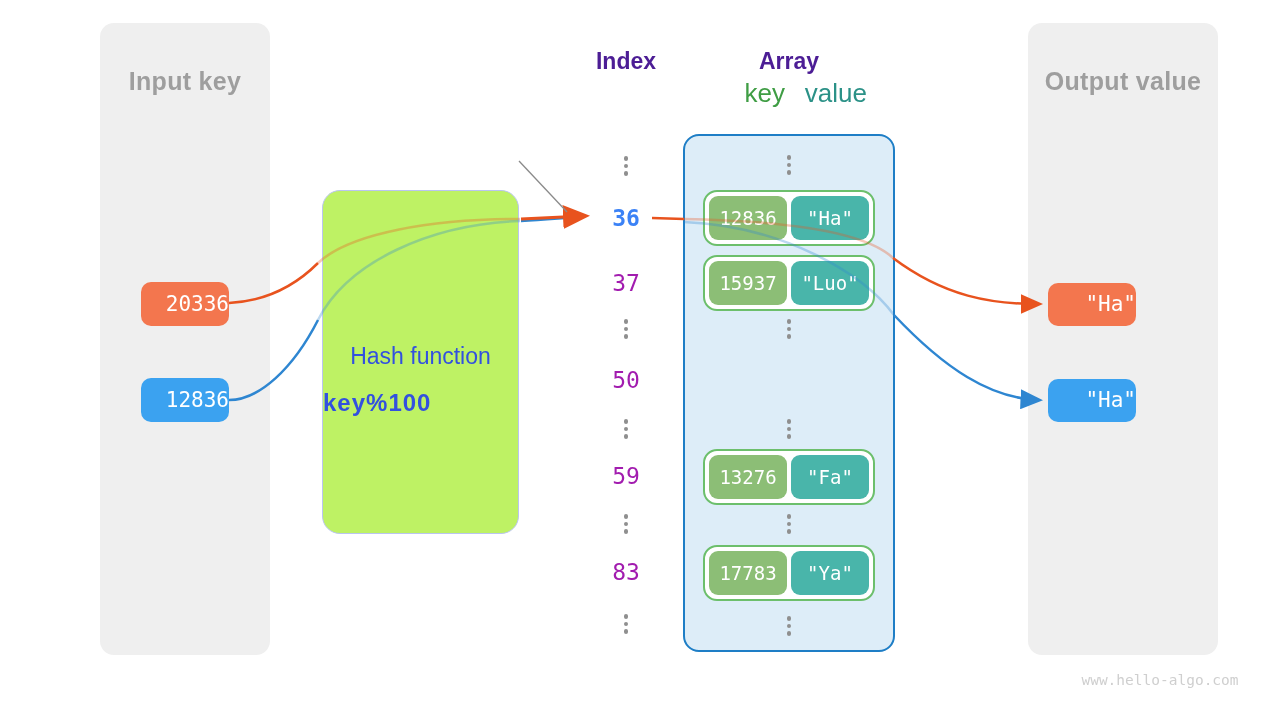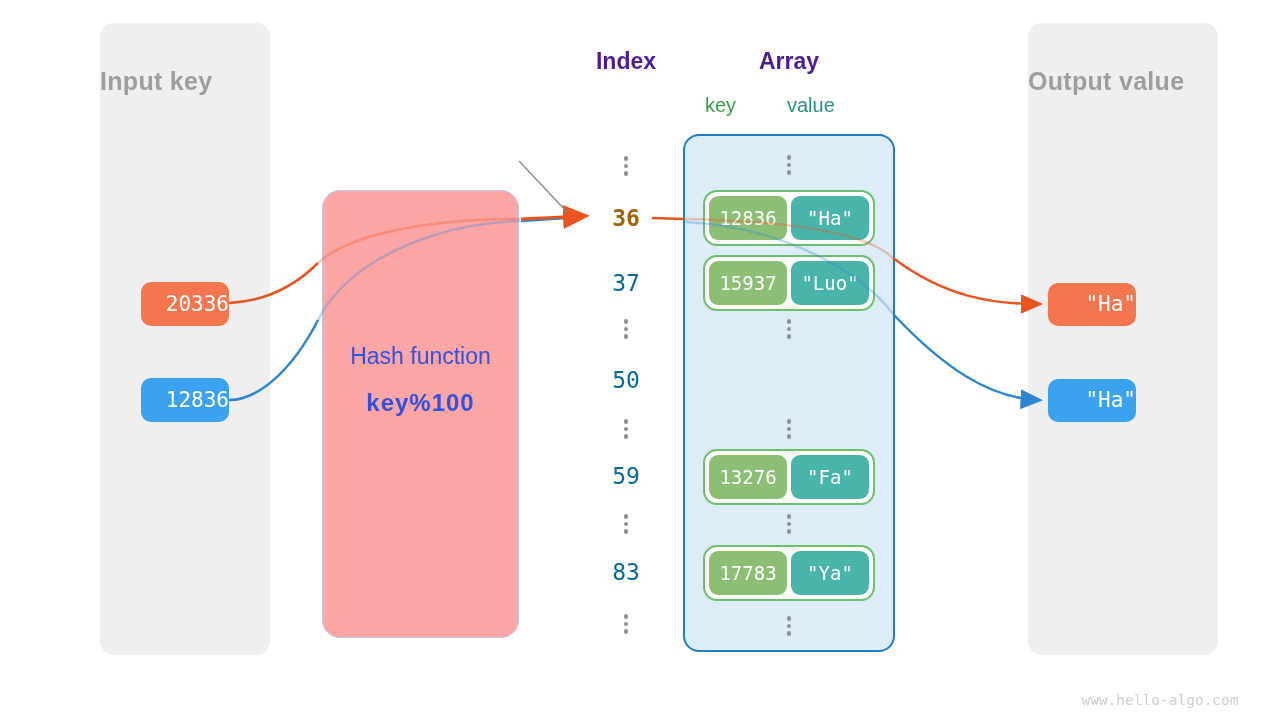--- a/index.html
+++ b/index.html
@@ -5,63 +5,63 @@
   html,body{margin:0;padding:0;background:#ffffff;}
   .canvas{
     position:relative;width:1280px;height:720px;overflow:hidden;
     background:#ffffff;font-family:"Liberation Sans",sans-serif;
   }
   
   .panel{position:absolute;background:#efefef;border-radius:14px;}
   .panel-input{left:100px;top:23px;width:170px;height:632px;}
   .panel-output{left:997px;top:23px;width:190px;height:632px;margin-left:31px;}
   .panel-title{
-    position:absolute;top:44px;left:0;width:100%;
+    position:absolute;top:44px;left:0;width:100%;text-align:center;
     font-size:25px;font-weight:bold;color:#9e9e9e;letter-spacing:.3px;
   }
   
   .hash-box{
-    position:absolute;left:322px;top:190px;width:197px;height:448px;
-    background:#fca5a5;border:1.5px solid #bac5f0;border-radius:18px;box-sizing:border-box;
+    position:absolute;left:322px;top:190px;width:197px;height:344px;
+    background:#bef264;border:1.5px solid #bac5f0;border-radius:18px;box-sizing:border-box;
   }
   .hash-title{
     position:absolute;top:152px;left:0;width:100%;text-align:center;
     font-size:23px;color:#3251df;
   }
   .hash-formula{
-    position:absolute;top:198px;left:0;width:100%;text-align:center;
+    position:absolute;top:198px;left:0;width:100%;text-align:left;
     font-size:24px;font-weight:bold;color:#3251df;letter-spacing:1px;
   }
   
   .collision-label{
     position:absolute;left:421px;top:112px;width:191px;height:48px;
     background:#fae3e3;border:2px solid #f5b5b5;border-radius:10px;box-sizing:border-box;
     text-align:center;line-height:44px;font-size:23px;font-weight:bold;color:#ee6b6b;
   }
   
   .col-header{
     position:absolute;top:48px;width:120px;text-align:center;
     font-size:23px;font-weight:bold;color:#4c1d95;
   }
   .index-header{left:566px;}
   .array-header{left:729px;}
-  .sub-header{position:absolute;top:94px;width:80px;text-align:left;font-size:20px;}
+  .sub-header{position:absolute;top:78px;width:80px;text-align:right;font-size:26px;}
   .key-label{left:705px;color:#3f9d44;}
   .value-label{left:787px;color:#2b9187;}
   
   .array-box{
     position:absolute;left:683px;top:134px;width:212px;height:518px;
     background:#ddedf8;border:2.5px solid #1e7ec6;border-radius:16px;box-sizing:border-box;
   }
   
   .index-num{
     position:absolute;left:596px;width:60px;height:28px;line-height:28px;text-align:center;
-    font-family:"DejaVu Sans Mono",monospace;font-size:23px;color:#0369a1;
-  }
-  .index-num.hit{font-weight:bold;color:#a16207;}
+    font-family:"DejaVu Sans Mono",monospace;font-size:23px;color:#a21caf;
+  }
+  .index-num.hit{font-weight:bold;color:#3b82f6;}
   
   .dots{position:absolute;width:6px;display:flex;flex-direction:column;align-items:center;gap:3px;}
   .dots i{display:block;width:4.5px;height:4.5px;border-radius:50%;background:#8f8f8f;}
   
   .entry{
     position:absolute;left:703px;width:172px;height:56px;box-sizing:border-box;
     background:#ffffff;border:2px solid #6cbf6c;border-radius:14px;
     display:flex;gap:4px;padding:4px;
   }
   .entry-key{
@@ -78,21 +78,21 @@
   .kbox{
     position:absolute;width:88px;height:44px;border-radius:10px;
     color:#ffffff;text-align:right;line-height:44px;
     font-family:"DejaVu Sans Mono",monospace;font-size:21px;
   }
   .kbox.orange{background:#f3764e;}
   .kbox.blue{background:#3ba2f0;}
   
   .watermark{
     position:absolute;left:1075px;top:672px;width:170px;text-align:center;
-    font-family:"DejaVu Sans Mono",monospace;font-size:14.5px;color:#cfcfcf;margin-top:20px;
+    font-family:"DejaVu Sans Mono",monospace;font-size:14.5px;color:#cfcfcf;
   }
   
   .overlay{position:absolute;left:0;top:0;width:1280px;height:720px;pointer-events:none;}
 </style>
 </head>
 <body>
 
 <div class="canvas">
 
   <div class="panel panel-input">

